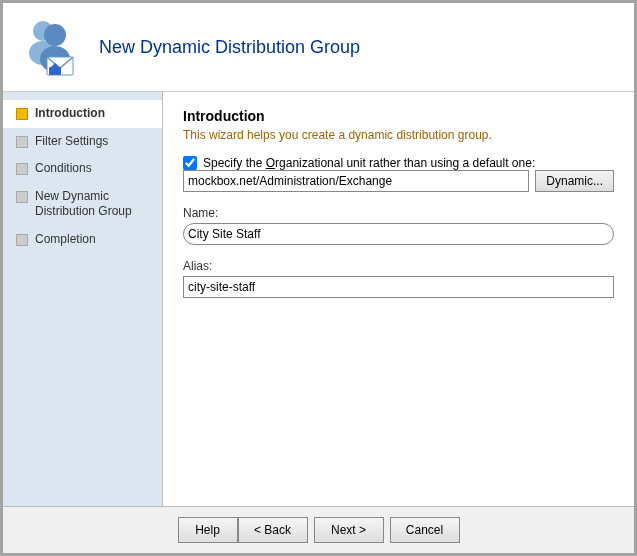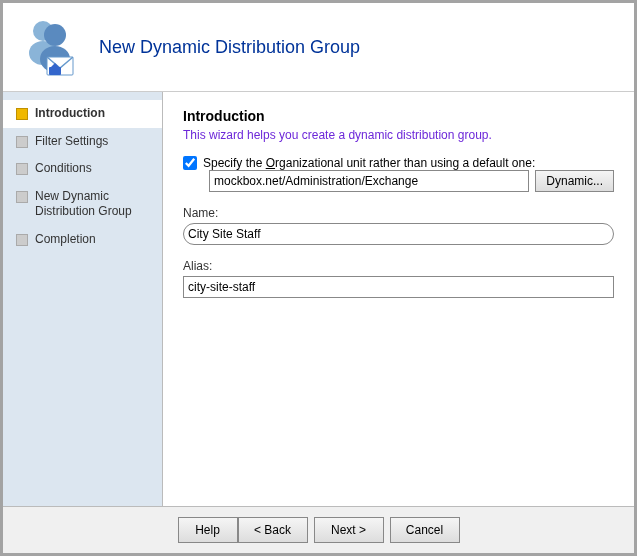--- a/index.html
+++ b/index.html
@@ -89,21 +89,21 @@
       padding: 16px 20px;
       overflow-y: auto;
     }
     .content-title {
       font-size: 14px;
       font-weight: bold;
       margin-bottom: 4px;
       color: #000;
     }
     .content-desc {
-      color: #6d28d9;
+      color: #a16207;
       margin-bottom: 14px;
       font-size: 12px;
     }
     .checkbox-row {
       display: flex;
       align-items: center;
     }
     .checkbox-row input[type="checkbox"] {
       margin-right: 6px;
       width: 14px;
@@ -111,21 +111,20 @@
     }
     .checkbox-label {
       font-size: 12px;
     }
     .checkbox-label u { text-decoration: underline; }
     .input-row {
       display: flex;
       align-items: center;
       margin-bottom: 14px;
       gap: 6px;
-      margin-left: 26px;
     }
     .text-input {
       flex: 1;
       height: 22px;
       border: 1px solid #888;
       padding: 2px 4px;
       font-size: 12px;
       background: white;
     }
     .browse-btn {

